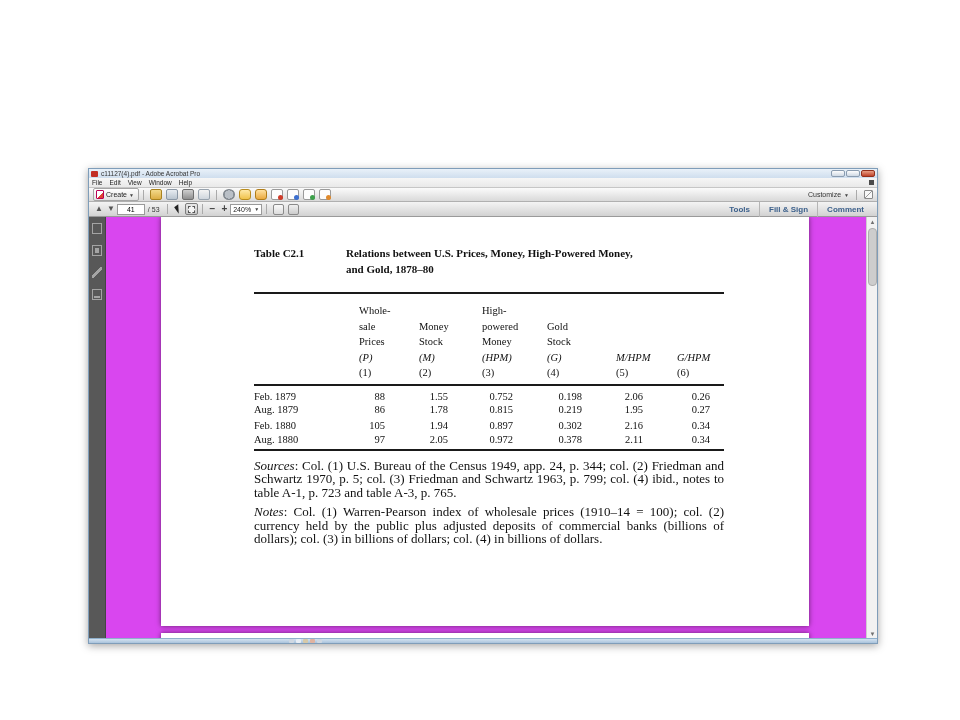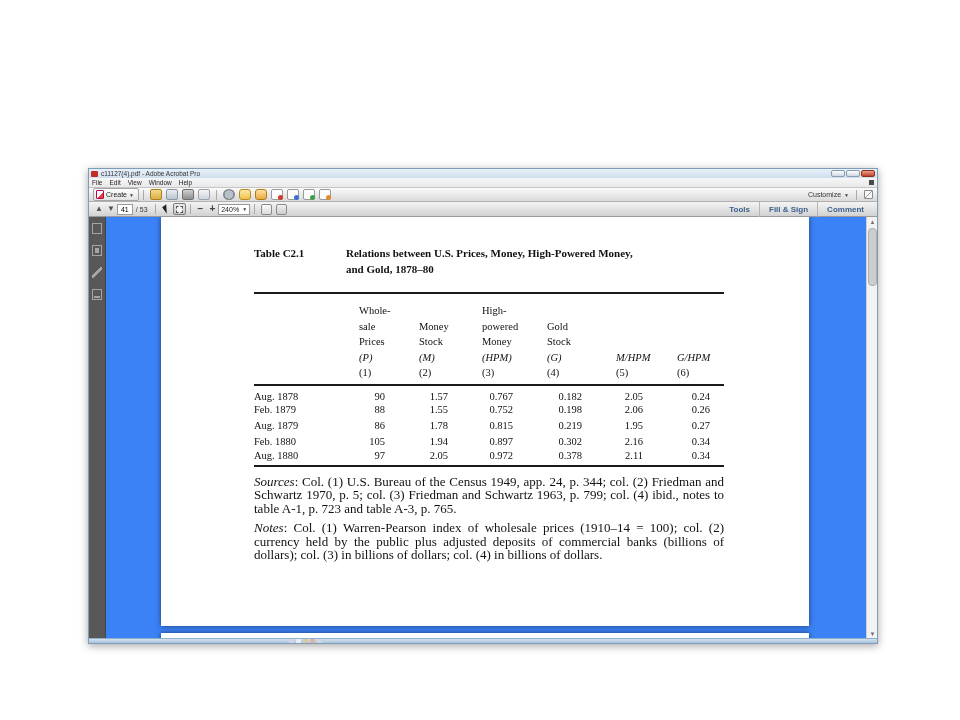--- a/index.html
+++ b/index.html
@@ -46,40 +46,40 @@
   .ic-bubble { background:linear-gradient(#ffe9a8,#f0c24a); border:1px solid #b98c1d; border-radius:3px; }
   .ic-bubble2 { background:linear-gradient(#ffe1a0,#eaa93f); border:1px solid #b07c18; border-radius:3px; }
   .ic-doc { background:#fdfdfd; border:1px solid #9a9a9a; }
   .ic-doc .badge { position:absolute; right:-1px; bottom:-1px; width:5px; height:5px; border-radius:50%; }
   .bd-red{background:#cf3c2a;} .bd-blue{background:#3c6fcf;} .bd-green{background:#3ca04a;} .bd-orange{background:#e08a2c;}
   .customize { margin-left:auto; display:flex; align-items:center; gap:3px; font-size:7px; color:#333; }
   .expand-ic { width:9px; height:9px; border:1px solid #8a8a8a; border-radius:1px;
                background:linear-gradient(135deg,#f7f7f7 45%,#9a9a9a 45%, #9a9a9a 55%, #f7f7f7 55%); }
 
   .nav-arrow { font-size:8px; color:#555; margin:0 2px; line-height:10px; }
-  .page-input { width:16px; height:11px; border:1px solid #9a9a9a; background:#fff; font-size:7px;
+  .page-input { width:28px; height:11px; border:1px solid #9a9a9a; background:#fff; font-size:7px;
                 text-align:center; font-family:"Liberation Sans",sans-serif; padding:0; }
   .page-total { font-size:7px; color:#333; margin:0 3px; }
   .cursor-ic { width:0; height:0; border-top:8px solid #222; border-right:5px solid transparent;
                transform:rotate(-35deg); margin:0 4px; }
   .snap-ic { width:13px; height:12px; border:1px solid #7d7d7d; background:linear-gradient(#e9e9e9,#c6c6c6);
              display:flex; align-items:center; justify-content:center; border-radius:2px; }
   .snap-ic .inner { width:7px; height:7px; border:1px dashed #555; background:#f4f4f4; }
   .zoom-btn { font-size:10px; color:#444; margin:0 3px; line-height:10px; font-weight:bold; }
   .zoom-box { display:flex; align-items:center; border:1px solid #9a9a9a; background:#fff; height:11px;
               padding:0 2px; gap:3px; font-size:7px; color:#222; }
   .fit-ic { width:11px; height:11px; border:1px solid #8a8a8a; background:linear-gradient(#fafafa,#dcdcdc);
             margin:0 2px; border-radius:2px; }
   .fit-ic.second { background:linear-gradient(#f0f0f0,#cccccc); }
   .task-tabs { margin-left:auto; display:flex; align-items:center; height:15px; }
   .task-tab { font-size:8px; color:#3d618c; font-weight:bold; padding:0 9px; border-left:1px solid #b5b5b5; line-height:15px; }
   .task-tab:first-child { border-left:none;text-align:right; }
 
   
-  .doc-area { position:absolute; left:0; top:48px; width:788px; height:422px; background:#3b82f6; overflow:hidden; }
+  .doc-area { position:absolute; left:0; top:48px; width:788px; height:422px; background:#d946ef; overflow:hidden; }
   .nav-strip { position:absolute; left:0; top:0; width:17px; height:100%; background:#585858; border-right:1px solid #444; }
   .nav-ic { width:10px; height:11px; margin:6px auto 11px auto; border:1px solid #b8b8b8; opacity:.8; position:relative; }
   .nav-ic.bm::after { content:""; position:absolute; left:2px; top:2px; width:4px; height:5px; background:#b8b8b8; }
   .nav-ic.pen { border:none; background:linear-gradient(135deg, transparent 40%, #b8b8b8 40%, #b8b8b8 60%, transparent 60%); }
   .nav-ic.sig::after { content:""; position:absolute; left:1px; top:6px; width:6px; height:2px; background:#b8b8b8; }
 
   .scrollbar { position:absolute; right:0; top:0; width:11px; height:100%; background:#f2f2f2; border-left:1px solid #cfcfcf; }
   .sb-arrow { width:11px; height:10px; font-size:6px; color:#707070; text-align:center; line-height:10px; }
   .sb-thumb { position:absolute; left:1px; top:11px; width:9px; height:58px; background:#cdcdcd; border:1px solid #aeaeae; border-radius:4px; }
   .sb-arrow.bottom { position:absolute; bottom:0; }
@@ -275,29 +275,20 @@
                     <div class="hl"></div>
                     <div class="hl"></div>
                     <div class="hl"></div>
                     <div class="hl it">G/HPM</div>
                     <div class="hl">(6)</div>
                   </th>
                 </tr>
               </thead>
             <tbody>
                 <tr class="trow">
-                  <th class="rlabel">Aug. 1878</th>
-                  <td class="num">90</td>
-                  <td class="num">1.57</td>
-                  <td class="num">0.767</td>
-                  <td class="num">0.182</td>
-                  <td class="num">2.05</td>
-                  <td class="num">0.24</td>
-                </tr>
-                <tr class="trow">
                   <th class="rlabel">Feb. 1879</th>
                   <td class="num">88</td>
                   <td class="num">1.55</td>
                   <td class="num">0.752</td>
                   <td class="num">0.198</td>
                   <td class="num">2.06</td>
                   <td class="num">0.26</td>
                 </tr>
                 <tr class="trow">
                   <th class="rlabel">Aug. 1879</th>

